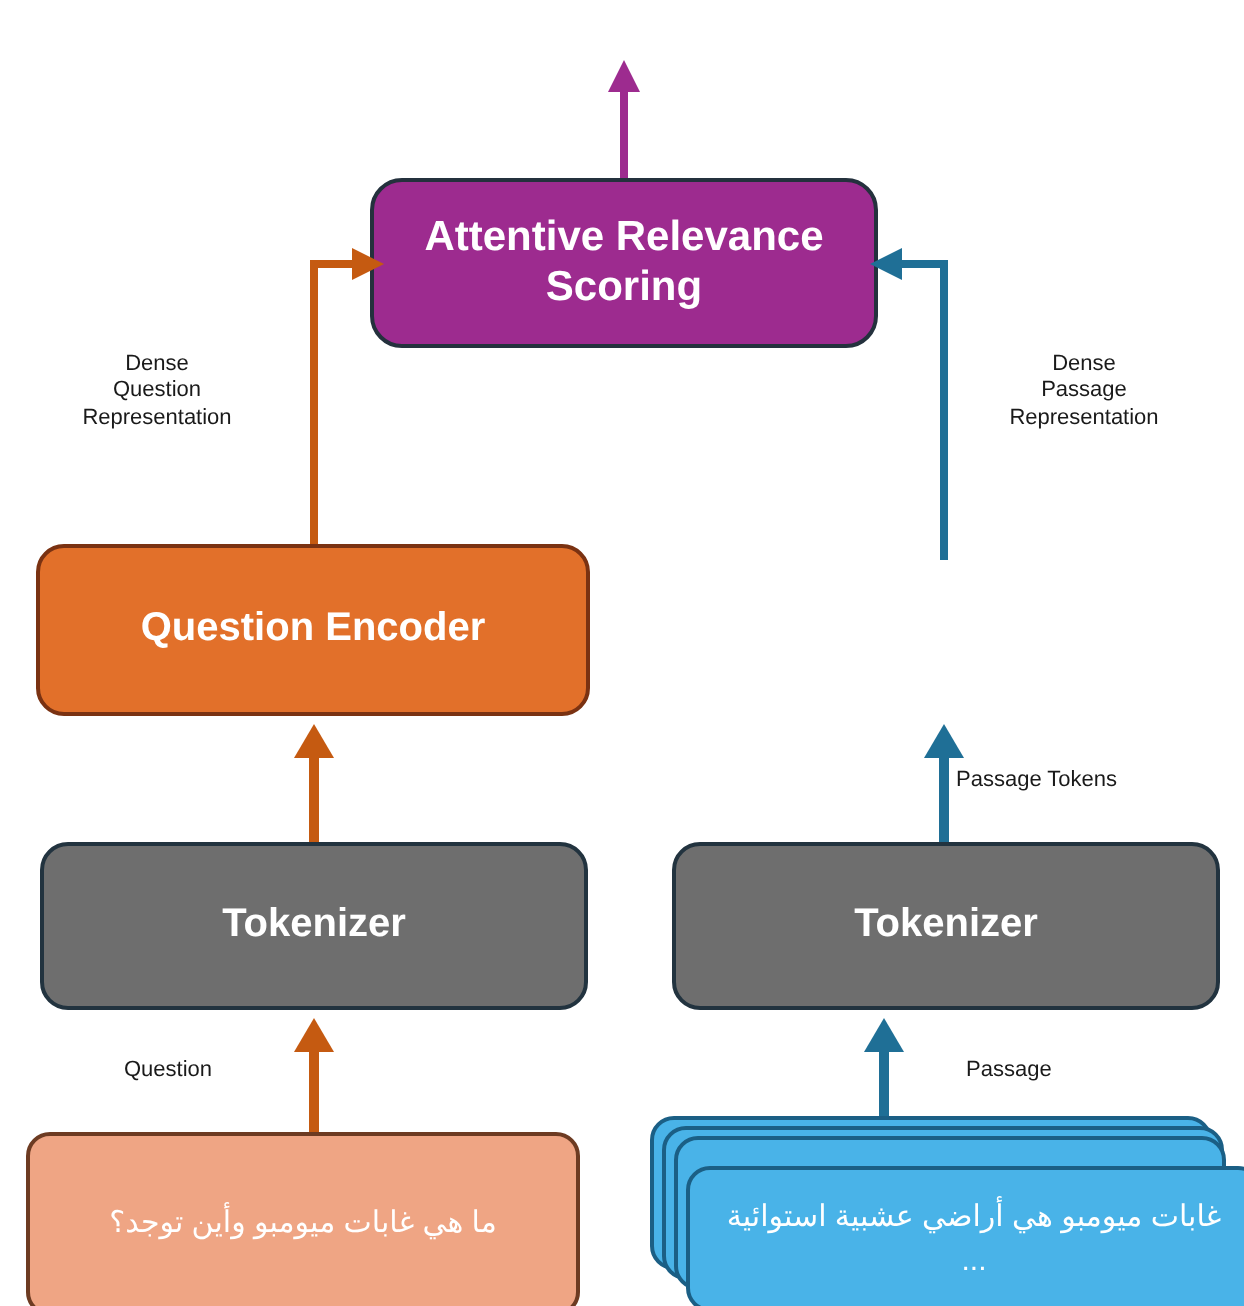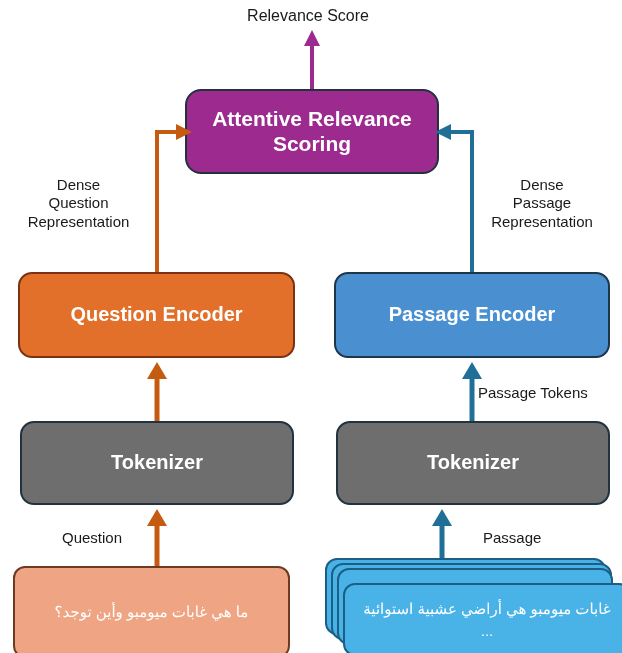--- a/index.html
+++ b/index.html
@@ -83,34 +83,33 @@
     background: #49b3e8;
     border: 2px solid #1b5f85;
     border-radius: 12px;
     position: absolute;
   }
 
   
   .label {
     position: absolute;
     color: #1a1a1a;
-    font-size: 15px;
+    font-size: 11px;
     line-height: 1.22;
     text-align: center;
     white-space: pre-line;
   }
   .label-left   { text-align: right; }
   .label-right  { text-align: left; }
 </style>
 </head>
 <body>
 
 <div id="canvas">
 
-  <div class="label" style="left:213px; top:6px; width:190px; font-size:16px;">Relevance Score</div>
 
   <svg style="position:absolute; left:300px; top:28px; width:24px; height:66px;">
     <line x1="12" y1="66" x2="12" y2="16" stroke="#9d2b8f" stroke-width="4"></line>
     <polygon points="12,2 4,18 20,18" fill="#9d2b8f"></polygon>
   </svg>
 
   <div class="node node-purple" style="left:185px; top:89px; width:254px; height:85px;">
     <span>Attentive Relevance Scoring</span>
   </div>
 
@@ -134,23 +133,20 @@
 Representation</div>
 
   <div class="label" style="left:471px; top:176px; width:142px; text-align:center;">Dense
 Passage
 Representation</div>
 
   <div class="node node-orange" style="left:18px; top:272px; width:277px; height:86px;">
     <span>Question Encoder</span>
   </div>
 
-  <div class="node node-blue" style="left:334px; top:272px; width:276px; height:86px;">
-    <span>Passage Encoder</span>
-  </div>
 
   <svg style="position:absolute; left:145px; top:360px; width:24px; height:62px;">
     <line x1="12" y1="62" x2="12" y2="16" stroke="#c55a11" stroke-width="5"></line>
     <polygon points="12,2 2,19 22,19" fill="#c55a11"></polygon>
   </svg>
 
   <svg style="position:absolute; left:460px; top:360px; width:24px; height:62px;">
     <line x1="12" y1="62" x2="12" y2="16" stroke="#1f6f96" stroke-width="5"></line>
     <polygon points="12,2 2,19 22,19" fill="#1f6f96"></polygon>
   </svg>

